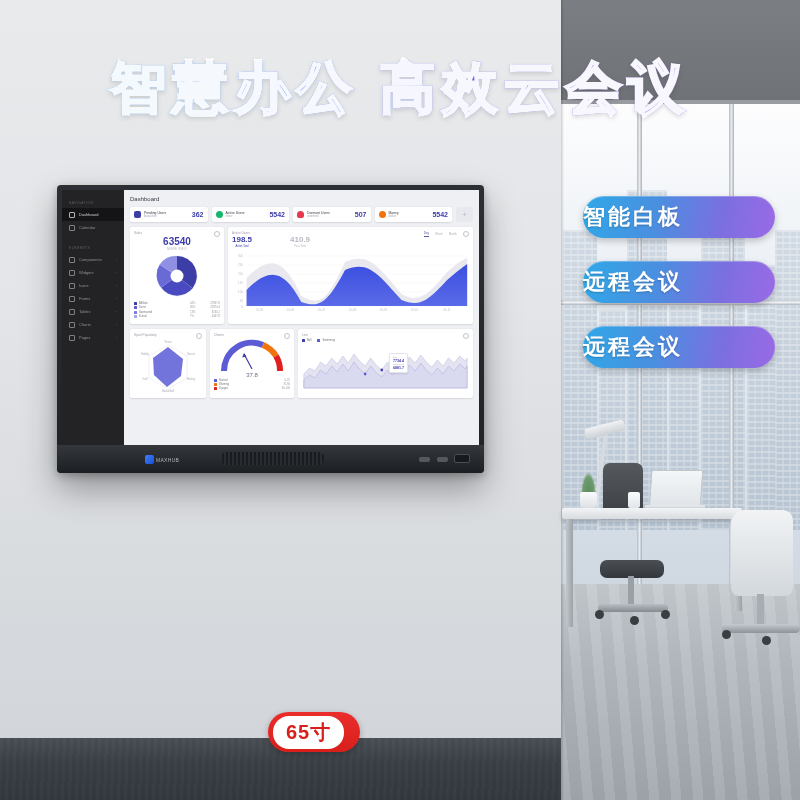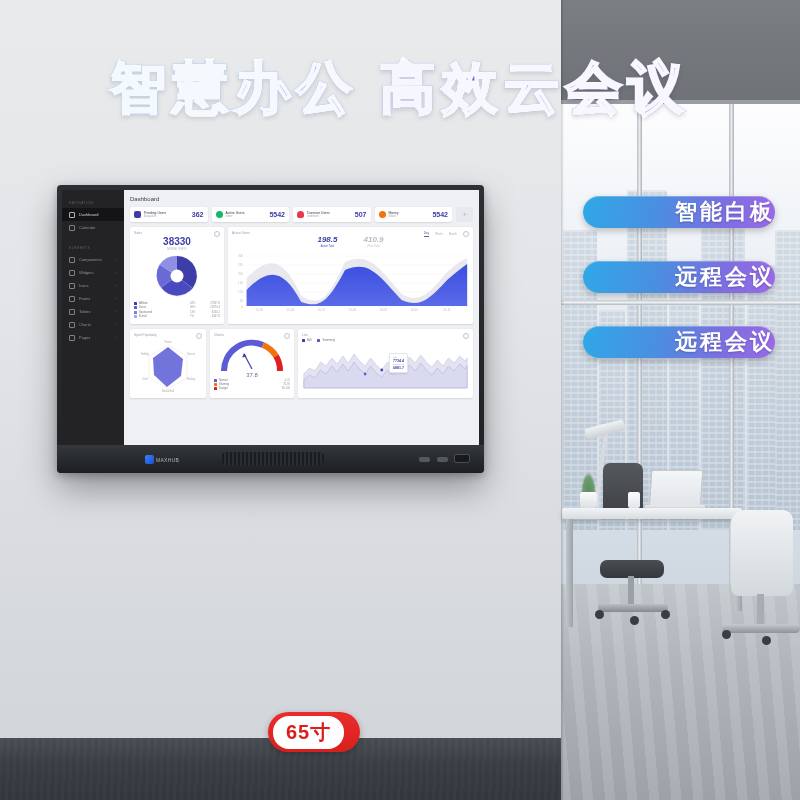--- a/index.html
+++ b/index.html
@@ -101,21 +101,21 @@
   .legend-sw{width:3px;height:3px;border-radius:.5px;flex-shrink:0;}
   .legend-n{flex:1;}
   .legend-p{width:12px;text-align:left;color:#9a9aa4;}
   .legend-v{width:16px;text-align:right;color:#9a9aa4;}
 
   .active-card{flex:1;}
   .ac-top{display:flex;align-items:flex-start;}
   .ac-tabs{margin-left:auto;display:flex;gap:6px;align-items:center;}
   .ac-tab{font-size:3px;color:#b5b5c0;padding-bottom:1px;}
   .ac-tab.on{color:#5a5aa8;border-bottom:.8px solid #5a5aa8;}
-  .ac-nums{display:flex;justify-content:center;gap:26px;margin:-1px 0 2px;font-style:italic;}
+  .ac-nums{display:flex;justify-content:flex-start;gap:38px;margin:-1px 0 2px;}
   .ac-num{text-align:center;}
   .ac-n{font-size:8px;font-weight:bold;line-height:1;}
   .ac-n.b{color:#3d3da8;}
   .ac-n.g{color:#b9b9c4;}
   .ac-c{font-size:2.6px;margin-top:.5px;}
   .ac-c.b{color:#3d3da8;}
   .ac-c.g{color:#b9b9c4;}
 
   .row2{display:flex;gap:4px;}
   .radar-card{width:68px;}
@@ -130,21 +130,21 @@
 
   
   .headline{position:absolute;left:0;top:60px;width:800px;text-align:center;
     font-size:56px;font-weight:bold;letter-spacing:6px;line-height:1;
     background:linear-gradient(90deg,#2f9ae0 0%,#3a7fe0 28%,#5a63dc 55%,#7b5fe0 78%,#8f63e4 100%);
     -webkit-background-clip:text;background-clip:text;color:transparent;
     -webkit-text-stroke:2.5px rgba(255,255,255,.95);paint-order:stroke fill;
     filter:drop-shadow(0 2px 2px rgba(0,0,0,.12));}
 
   
-  .badge{position:absolute;width:192px;height:32px;border-radius:21px;display:flex;align-items:center;justify-content:flex-end;
+  .badge{position:absolute;width:192px;height:42px;border-radius:21px;display:flex;align-items:center;justify-content:flex-start;
     background:linear-gradient(100deg,#2fa8e8 0%,#4a8fe0 38%,#7b6fe0 72%,#9a6ae6 100%);
     box-shadow:0 3px 7px rgba(0,0,0,.22), inset 0 1px 0 rgba(255,255,255,.25);}
   .badge span{color:#fff;font-size:22px;font-weight:bold;letter-spacing:3px;
     text-shadow:0 1px 2px rgba(0,0,0,.22);}
 
   
   .ribbon{position:absolute;left:268px;top:712px;height:40px;border-radius:20px;
     background:linear-gradient(180deg,#ea2d2a 0%,#d81f1c 100%);display:flex;align-items:center;
     padding:0 16px 0 5px;gap:9px;box-shadow:0 2px 6px rgba(0,0,0,.25);}
   .ribbon-pill{background:#fff;border-radius:16px;padding:3px 13px;}
@@ -292,21 +292,21 @@
               <span class="stat-v">5542</span>
             </div>
             <div class="add-btn">+</div>
           </div>
 
           <div class="row">
 
             <div class="card sales">
               <div class="card-h">Sales</div>
               <div class="gear"></div>
-              <div class="sales-v">38330</div>
+              <div class="sales-v">63540</div>
               <div class="sales-s">MORE INFO</div>
               <div class="donut-wrap">
                 <svg width="46" height="46" viewBox="0 0 46 46">
                   <circle cx="23" cy="23" r="20" fill="none" stroke="#eeeef4" stroke-width="1"></circle>
                   <path d="M23 3 A20 20 0 0 1 38.6 35.3 L23 23 Z" fill="#3d3da8"></path>
                   <path d="M38.6 35.3 A20 20 0 0 1 7.1 34.6 L23 23 Z" fill="#4a4ac0"></path>
                   <path d="M7.1 34.6 A20 20 0 0 1 5.7 11.4 L23 23 Z" fill="#6a6ad6"></path>
                   <path d="M5.7 11.4 A20 20 0 0 1 23 3 L23 23 Z" fill="#8f8fe4"></path>
                   <circle cx="23" cy="23" r="6.5" fill="#fff"></circle>
                 </svg>

